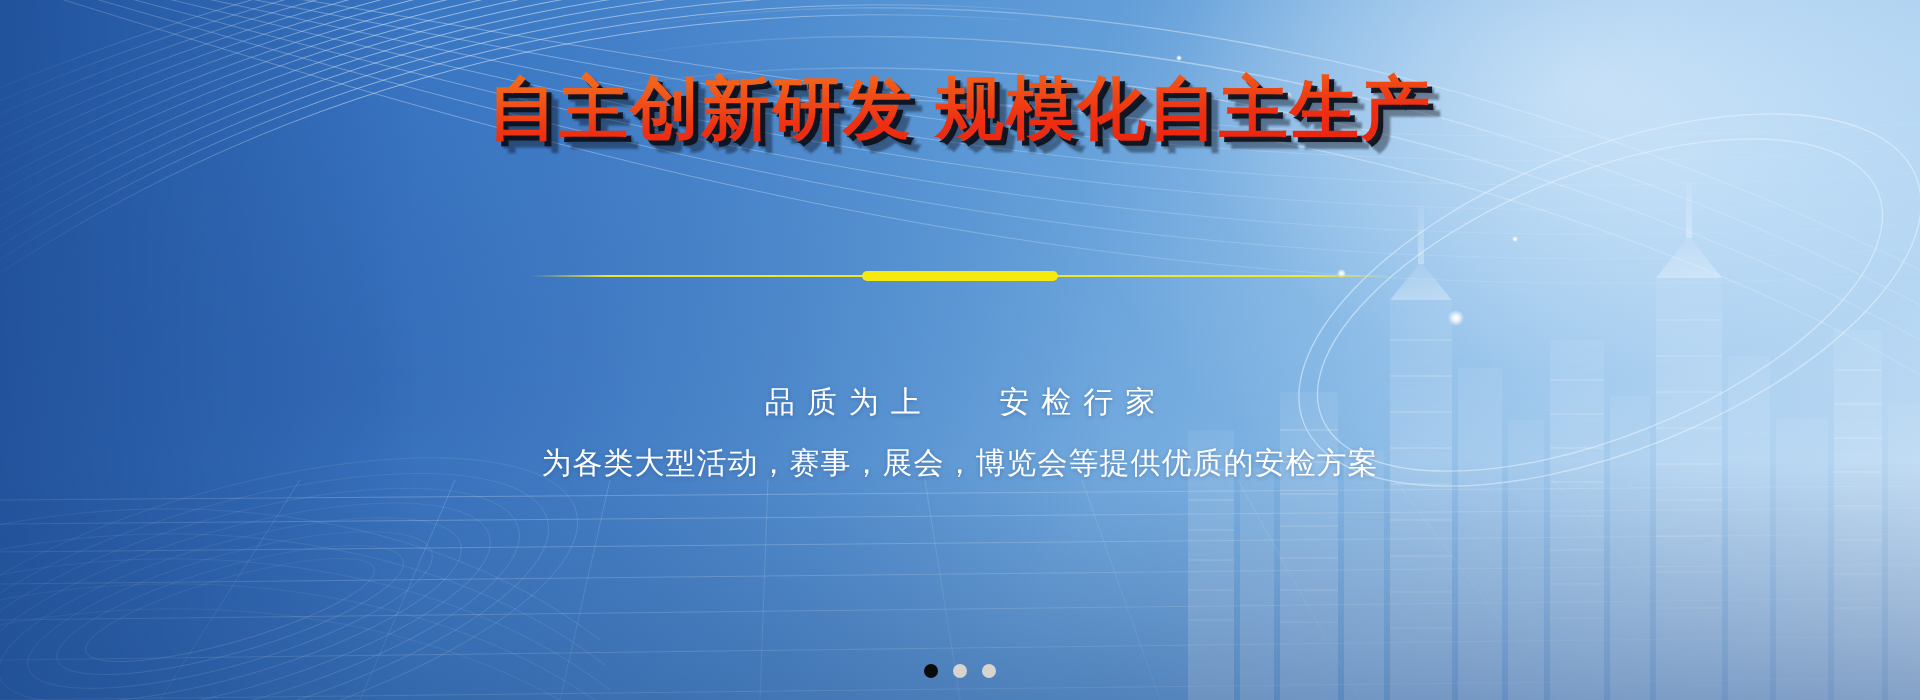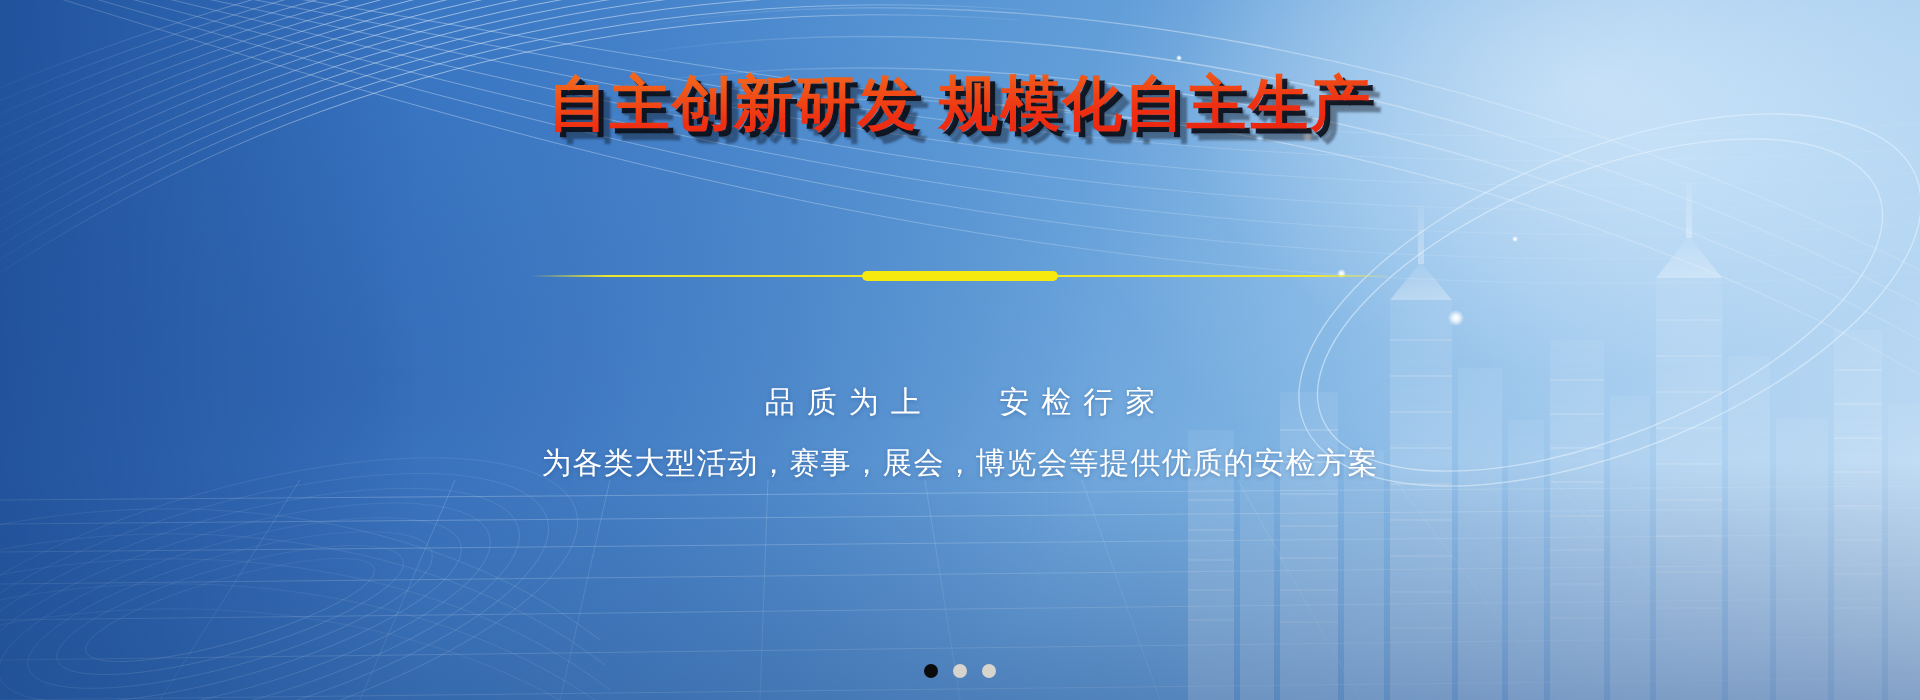--- a/index.html
+++ b/index.html
@@ -55,21 +55,21 @@
     width: 100%;
     text-align: center;
   }
 
   .headline {
     position: absolute;
     top: 72px;
     left: 0;
     width: 100%;
     text-align: center;
-    font-size: 60px;
+    font-size: 69px;
     line-height: 1.08;
     font-weight: 700;
     letter-spacing: 2px;
     white-space: nowrap;
     color: #ee3b14;
     background-image: linear-gradient(178deg, #f77a1c 0%, #f2601a 26%, #ee2f12 58%, #e81c0c 100%);
     -webkit-background-clip: text;
     background-clip: text;
     -webkit-text-fill-color: transparent;
     filter:

